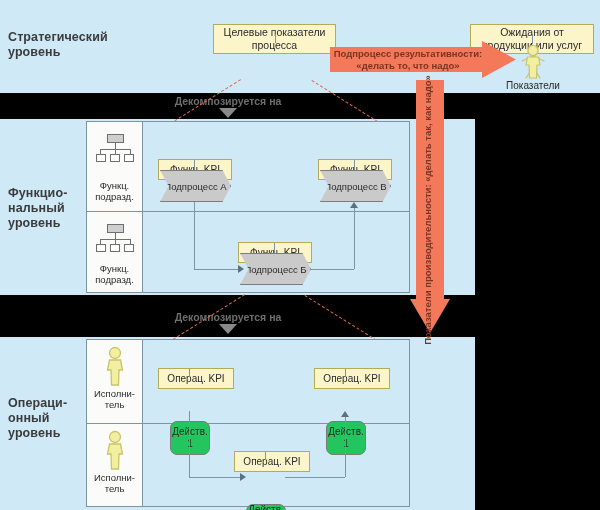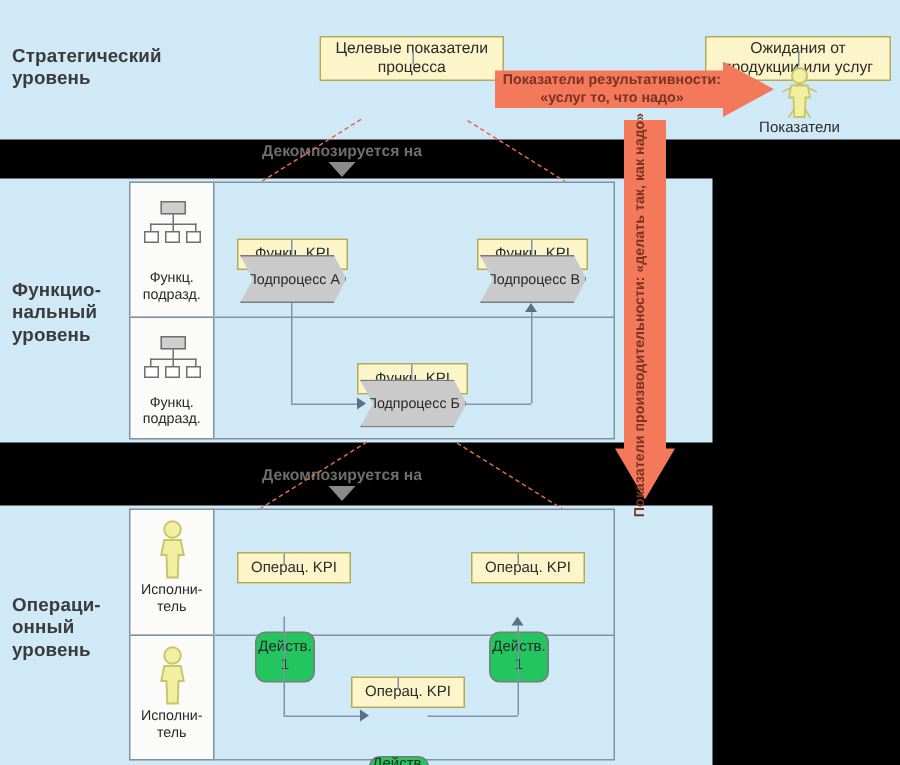--- a/index.html
+++ b/index.html
@@ -203,21 +203,21 @@
     <svg width="36" height="36" viewBox="0 0 36 36">
       <circle cx="18" cy="6.5" r="5" fill="#f2efa0" stroke="#c9c46b" stroke-width="1.2"></circle>
       <path d="M18 12 L18 23 M18 12 L7 17 M18 12 L29 17 M18 23 L11 34 M18 23 L25 34" stroke="#c9c46b" stroke-width="1.2" fill="none" stroke-linecap="round"></path>
       <path d="M12.5 13 L23.5 13 L25 21 L22 21 L21.5 34 L14.5 34 L14 21 L11 21 Z" fill="#f2efa0" stroke="#c9c46b" stroke-width="1.2"></path>
       <circle cx="18" cy="6.5" r="5" fill="#f2efa0" stroke="#c9c46b" stroke-width="1.2"></circle>
     </svg>
   </div>
   <div class="person-label" style="left:493px;top:80px;width:80px;">Показатели</div>
 
   <div id="arrow-horiz"></div>
-  <div id="arrow-horiz-text">Показатели результативности: «услуг то, что надо»</div>
+  <div id="arrow-horiz-text">Подпроцесс результативности: «делать то, что надо»</div>
 
   <div id="arrow-vert"></div>
   <div id="arrow-vert-text">Показатели производительности: «делать так, как надо»</div>
 
   <div class="decomp" id="decomp1">Декомпозируется на</div>
   <div class="decomp-tri" id="tri1"></div>
   <div class="dash" style="left:241px;top:80px;width:98px;transform:rotate(148deg);"></div>
   <div class="dash" style="left:312px;top:80px;width:98px;transform:rotate(32deg);"></div>
 
   <div class="lanebox" style="left:86px;top:121px;width:324px;height:172px;"></div>

